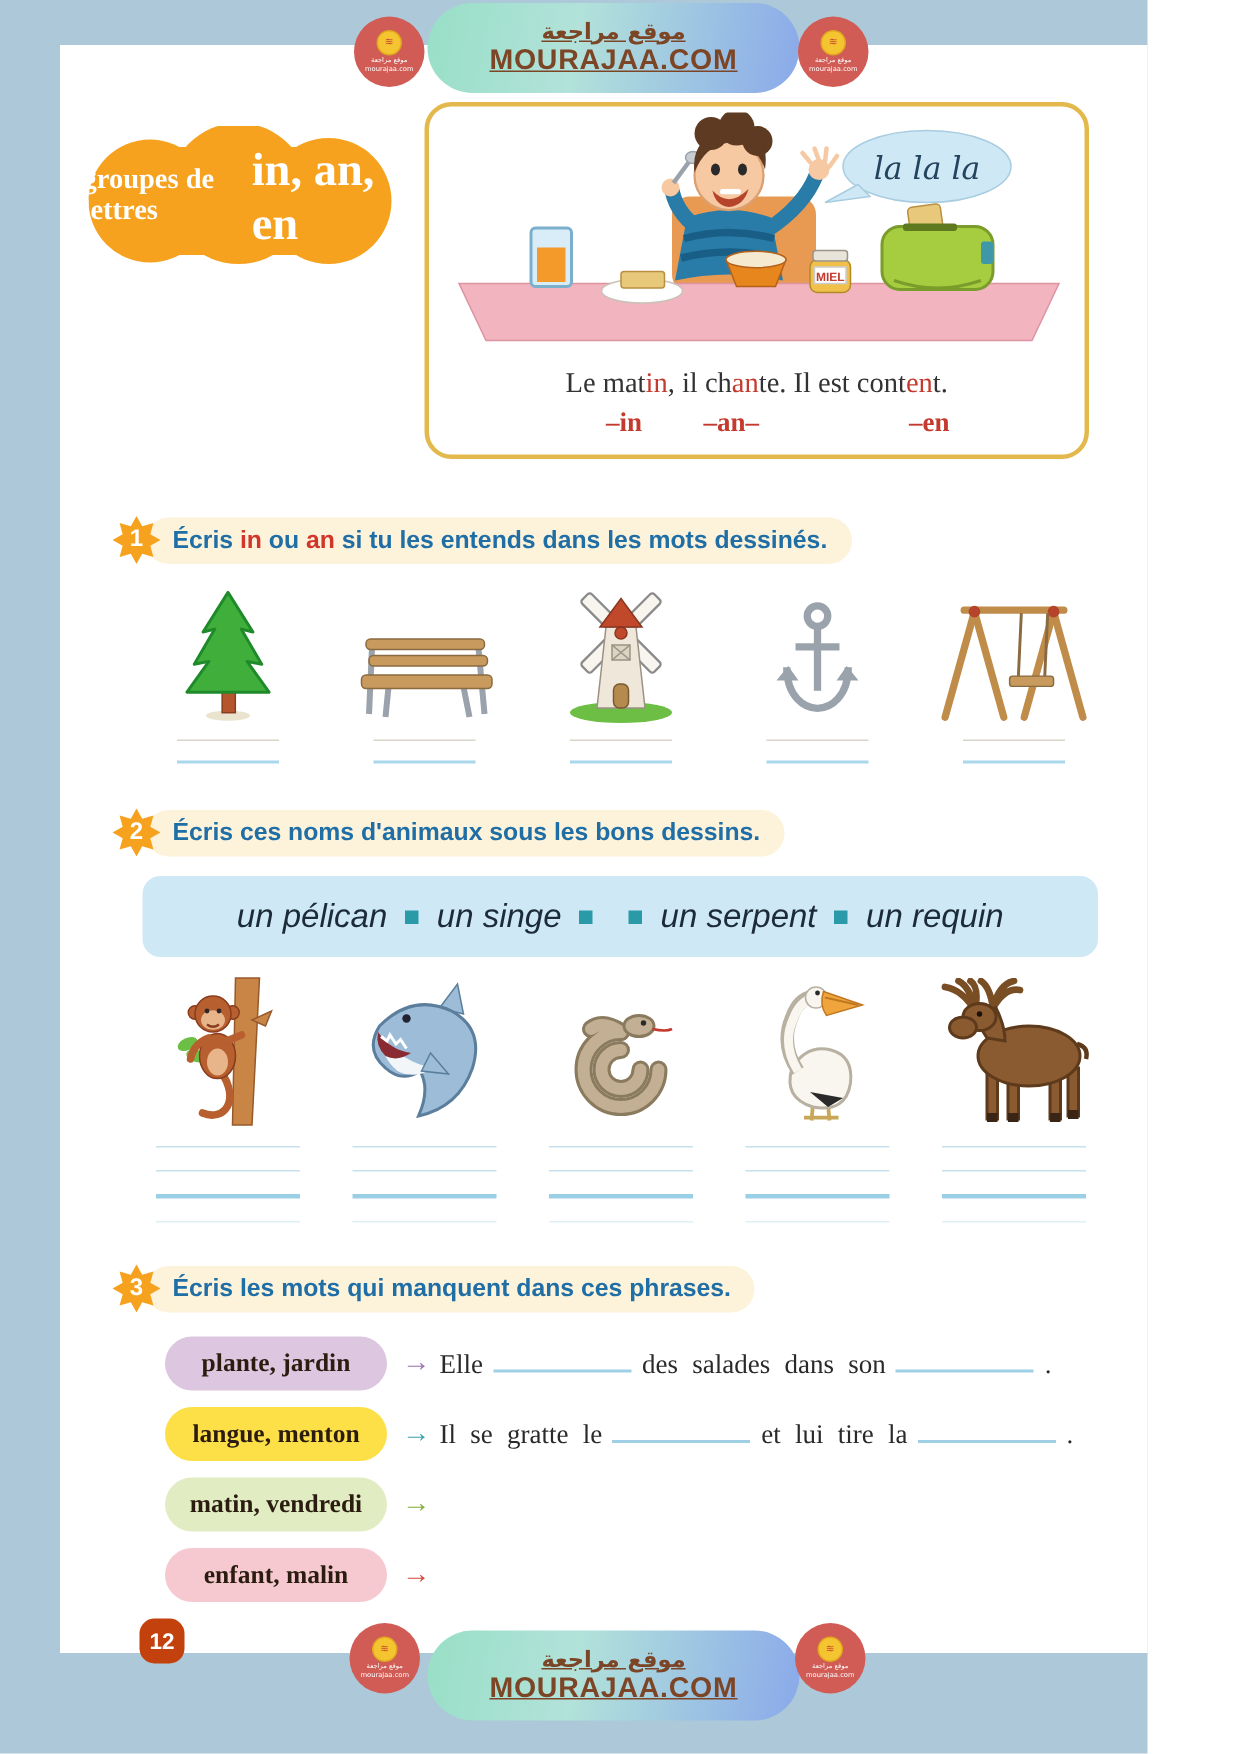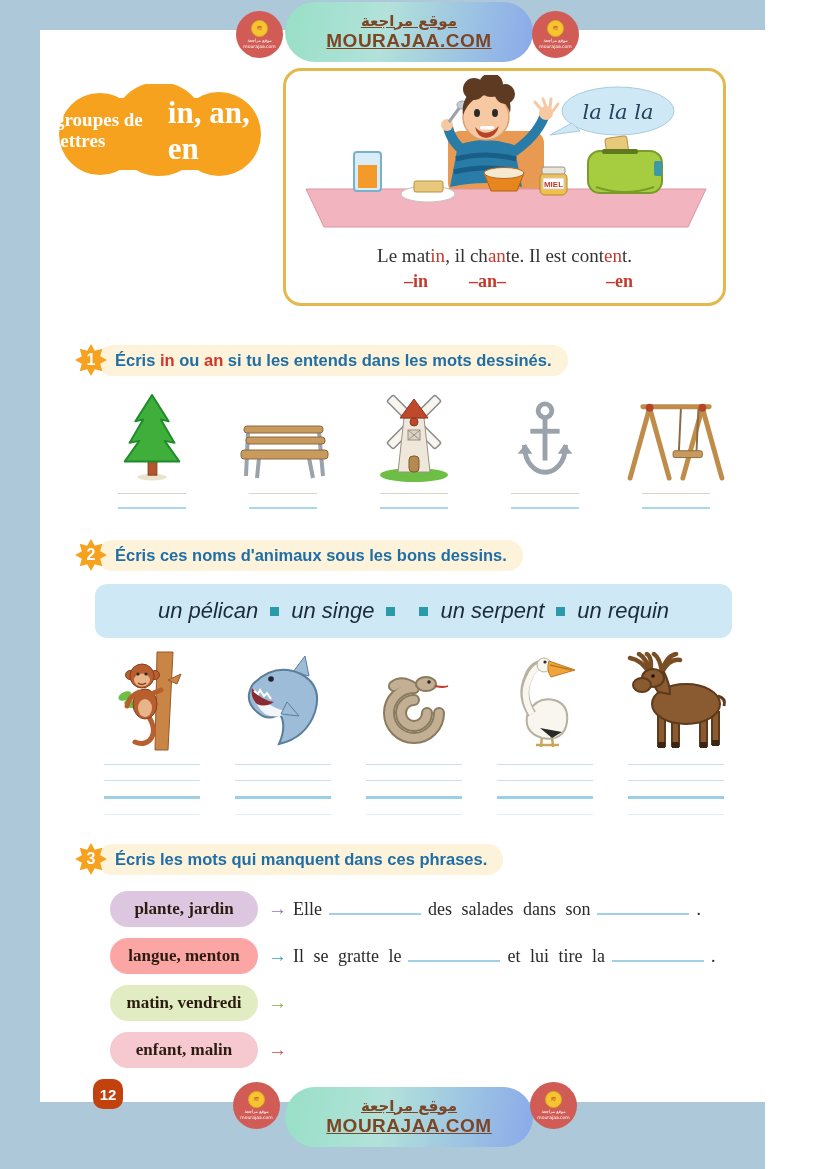--- a/index.html
+++ b/index.html
@@ -443,21 +443,21 @@
     <div class="head-pill" id="ex3-title"><span>Écris les mots qui manquent dans ces phrases.</span></div>
   </div>
 
   <div id="sentences">
       <div class="sent-row" style="top: 890px;">
         <div class="word-pill" style="background: rgb(221, 198, 224);">plante, jardin</div>
         <span class="arrow" style="color: rgb(154, 111, 174);">→</span>
         <div class="sent-text"><span>Elle</span><span class="blank"></span><span>des salades dans son</span><span class="blank"></span><span>.</span></div>
       </div>
       <div class="sent-row" style="top: 937px;">
-        <div class="word-pill" style="background: #fca5a5;">langue, menton</div>
+        <div class="word-pill" style="background: #fde047;">langue, menton</div>
         <span class="arrow" style="color: rgb(63, 163, 171);">→</span>
         <div class="sent-text"><span>Il se gratte le</span><span class="blank"></span><span>et lui tire la</span><span class="blank"></span><span>.</span></div>
       </div>
       <div class="sent-row" style="top: 984px;">
         <div class="word-pill" style="background: rgb(226, 236, 195);">matin, vendredi</div>
         <span class="arrow" style="color: rgb(134, 173, 63);">→</span>
       </div>
       <div class="sent-row" style="top: 1031px;">
         <div class="word-pill" style="background: rgb(246, 201, 209);">enfant, malin</div>
         <span class="arrow" style="color: rgb(209, 74, 58);">→</span>

